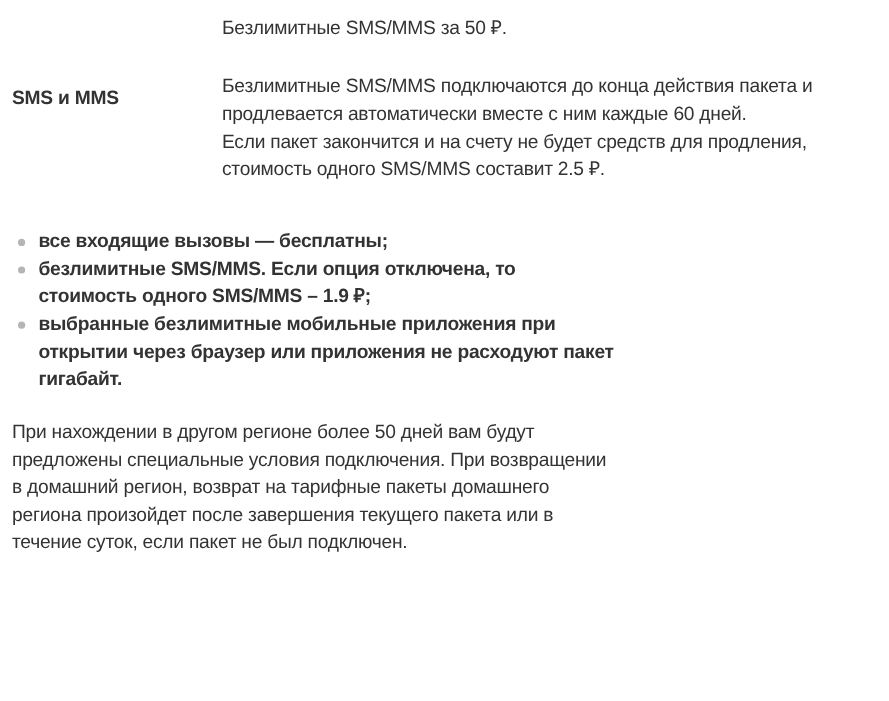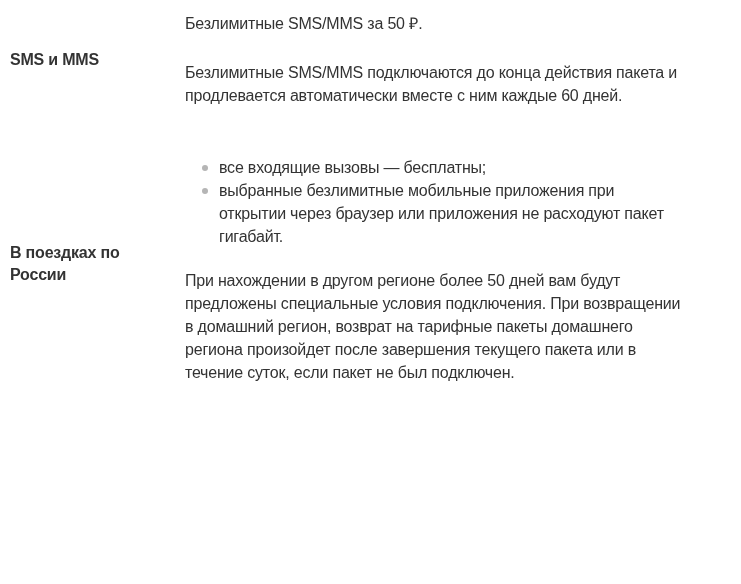--- a/index.html
+++ b/index.html
@@ -42,22 +42,23 @@
     max-width: 505px;
     font-size: 16px;
     line-height: 23px;
     letter-spacing: -0.2px;
   }
   .para { margin: 0; }
   .para + .para { margin-top: 26px; }
   .para .line { margin: 0; }
   .bullets {
     list-style: none;
-    margin: 12px;
+    margin: 0;
     padding: 0;
+    font-weight: bold;
   }
   .bullets li {
     position: relative;
     padding-left: 22px;
   }
   .bullets li::before {
     content: "";
     position: absolute;
     left: 5px;
     top: 9px;
@@ -74,29 +75,30 @@
 <div class="page">
 
   <section class="section">
     <div class="label-col">SMS и MMS</div>
     <div class="content-col">
       <div class="para">
         <div class="line">Безлимитные SMS/MMS за 50 ₽.</div>
       </div>
       <div class="para">
         <div class="line">Безлимитные SMS/MMS подключаются до конца действия пакета и продлевается автоматически вместе с ним каждые 60 дней.</div>
+        <div class="line">Если пакет закончится и на счету не будет средств для продления, стоимость одного SMS/MMS составит 2.5 ₽.</div>
       </div>
     </div>
   </section>
 
   <section class="section">
-    <div class="label-col">В поездках по России</div>
     <div class="content-col">
       <ul class="bullets">
         <li>все входящие вызовы — бесплатны;</li>
+        <li>безлимитные SMS/MMS. Если опция отключена, то стоимость одного SMS/MMS – 1.9 ₽;</li>
         <li>выбранные безлимитные мобильные приложения при открытии через браузер или приложения не расходуют пакет гигабайт.</li>
       </ul>
       <div class="para closing">
         <div class="line">При нахождении в другом регионе более 50 дней вам будут предложены специальные условия подключения. При возвращении в домашний регион, возврат на тарифные пакеты домашнего региона произойдет после завершения текущего пакета или в течение суток, если пакет не был подключен.</div>
       </div>
     </div>
   </section>
 
 </div>
 

